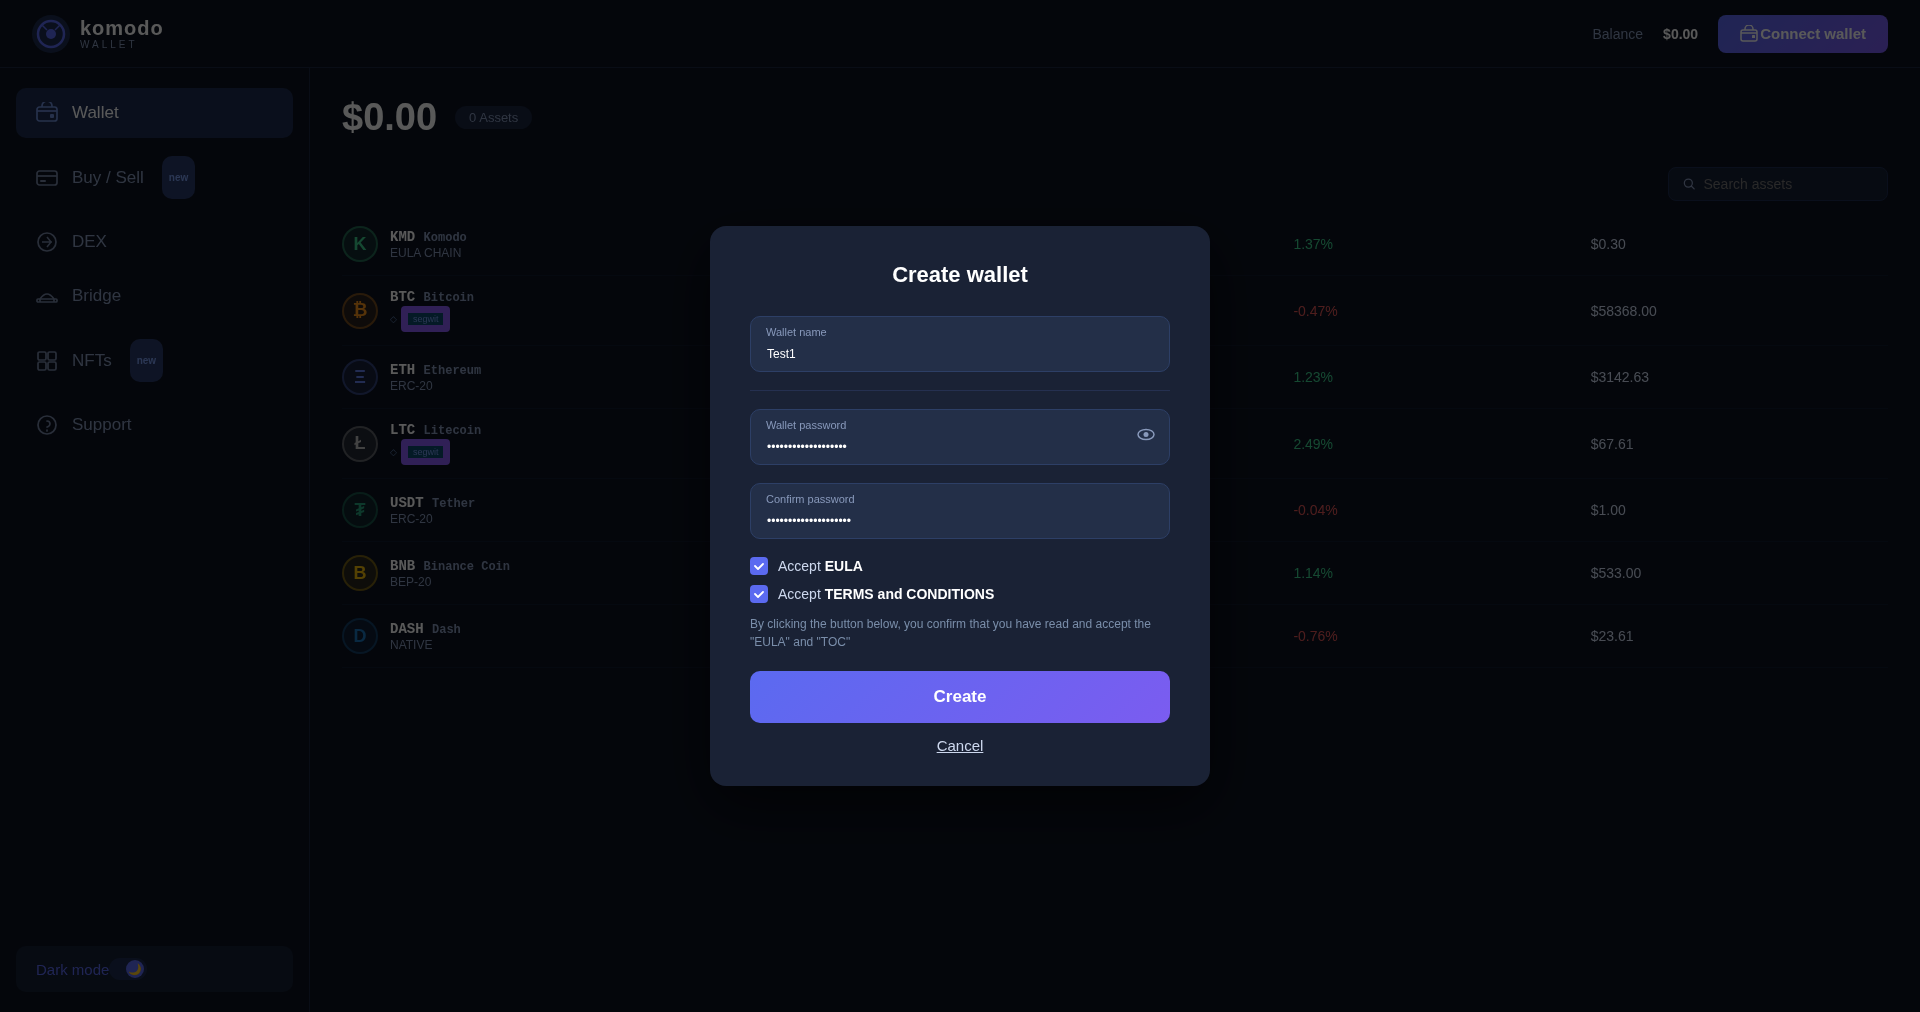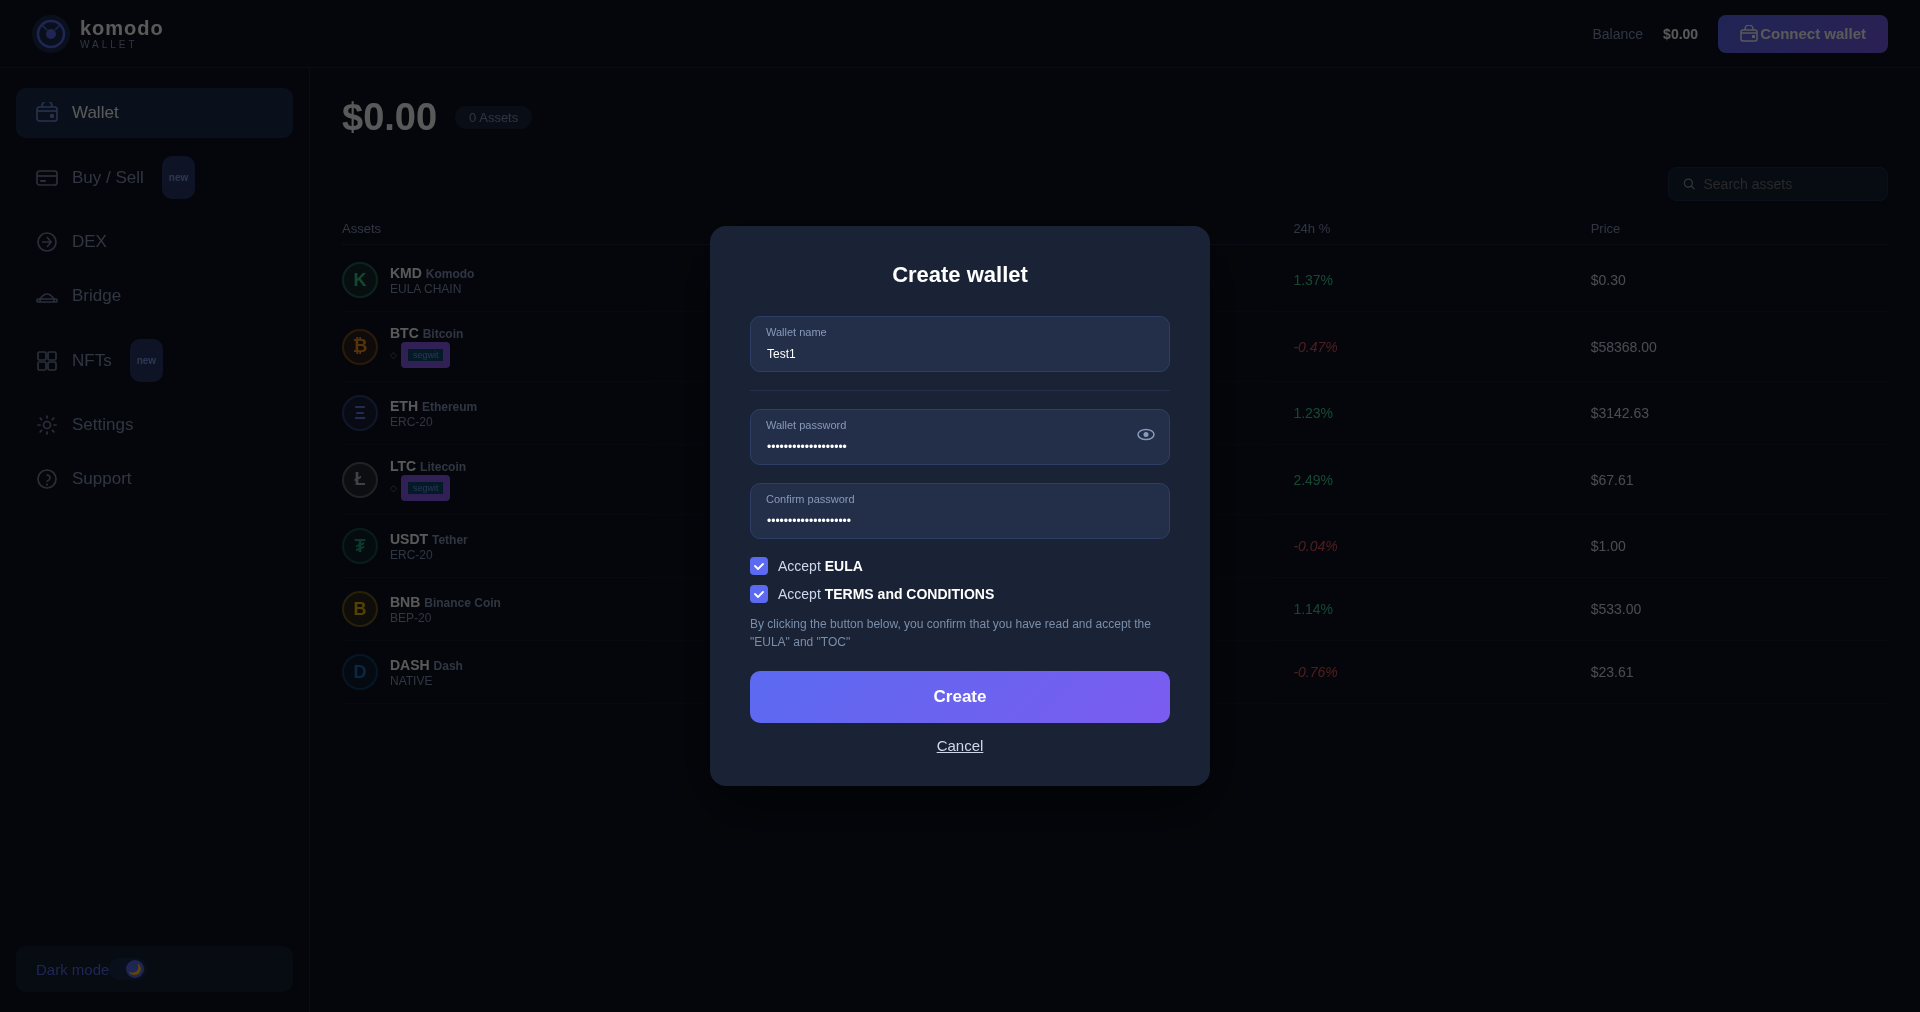--- a/index.html
+++ b/index.html
@@ -233,26 +233,26 @@
       border-radius: 50%;
       display: flex;
       align-items: center;
       justify-content: center;
       font-size: 18px;
       font-weight: 700;
       color: #fff;
       flex-shrink: 0;
     }
     .asset-name-wrap { display: flex; flex-direction: column; gap: 1px; }
-    .asset-ticker { font-size: 14px; font-weight: 700; color: #fff; }
+    .asset-ticker { font-size: 14px; font-weight: 700; color: #fff; font-family: Liberation Mono, monospace; }
     .asset-fullname { font-size: 12px; color: #8899bb; }
     .asset-sub { font-size: 11px; color: #5b7aaa; display: flex; align-items: center; gap: 4px; }
     .asset-balance { font-size: 14px; color: #cdd8ee; }
     .pct-positive { color: #3ecf8e; font-size: 14px; }
-    .pct-negative { color: #e05555; font-size: 14px; font-style: italic; }
+    .pct-negative { color: #e05555; font-size: 14px; }
     .asset-price { font-size: 14px; color: #cdd8ee; }
     .segwit-badge {
       background: #0c4a6e;
       border: 7px solid #8b5cf6;
       border-radius: 4px;
       font-size: 9px;
       color: #7b9ef0;
       padding: 1px 5px;
       display: inline-flex;
       align-items: center;
@@ -451,27 +451,20 @@
       <svg class="sidebar-icon" viewBox="0 0 22 22" fill="none">
         <rect x="2" y="2" width="8" height="8" rx="1.5" stroke="#8899bb" stroke-width="1.7"></rect>
         <rect x="12" y="2" width="8" height="8" rx="1.5" stroke="#8899bb" stroke-width="1.7"></rect>
         <rect x="2" y="12" width="8" height="8" rx="1.5" stroke="#8899bb" stroke-width="1.7"></rect>
         <rect x="12" y="12" width="8" height="8" rx="1.5" stroke="#8899bb" stroke-width="1.7"></rect>
       </svg>
       <span>NFTs</span>
       <span class="badge">new</span>
     </div>
 
-    <div class="sidebar-item">
-      <svg class="sidebar-icon" viewBox="0 0 22 22" fill="none">
-        <circle cx="11" cy="11" r="3.5" stroke="#8899bb" stroke-width="1.7"></circle>
-        <path d="M11 2v2M11 18v2M2 11h2M18 11h2M4.22 4.22l1.42 1.42M16.36 16.36l1.42 1.42M4.22 17.78l1.42-1.42M16.36 5.64l1.42-1.42" stroke="#8899bb" stroke-width="1.7" stroke-linecap="round"></path>
-      </svg>
-      <span>Settings</span>
-    </div>
 
     <div class="sidebar-item">
       <svg class="sidebar-icon" viewBox="0 0 22 22" fill="none">
         <circle cx="11" cy="11" r="9" stroke="#8899bb" stroke-width="1.7"></circle>
         <path d="M11 7a3 3 0 013 3c0 1.5-1.5 2.5-2.5 3H11M11 16v1" stroke="#8899bb" stroke-width="1.7" stroke-linecap="round"></path>
       </svg>
       <span>Support</span>
     </div>
     <div class="sidebar-spacer"></div>
 
@@ -489,26 +482,20 @@
       <span class="assets-badge">0 Assets</span>
     </div>
     <div class="assets-toolbar">
       <div class="search-input-wrap">
         <svg width="14" height="14" viewBox="0 0 14 14" fill="none">
           <circle cx="6" cy="6" r="4.5" stroke="#8899bb" stroke-width="1.4"></circle>
           <path d="M9.5 9.5l3 3" stroke="#8899bb" stroke-width="1.4" stroke-linecap="round"></path>
         </svg>
         <input type="text" placeholder="Search assets" style="">
       </div>
-    </div>
-    <div class="assets-table-header">
-      <span>Assets</span>
-      <span></span>
-      <span>24h %</span>
-      <span>Price</span>
     </div>
 
     <div id="assets-list">
         <div class="asset-row">
       <div class="asset-info">
         <div class="asset-coin-icon" style="background:#3ecf8e20;border:2px solid #3ecf8e60;color:#3ecf8e">K</div>
         <div class="asset-name-wrap">
           <span class="asset-ticker">KMD <span class="asset-fullname">Komodo</span></span>
           <span class="asset-fullname">EULA CHAIN</span>
         </div>

